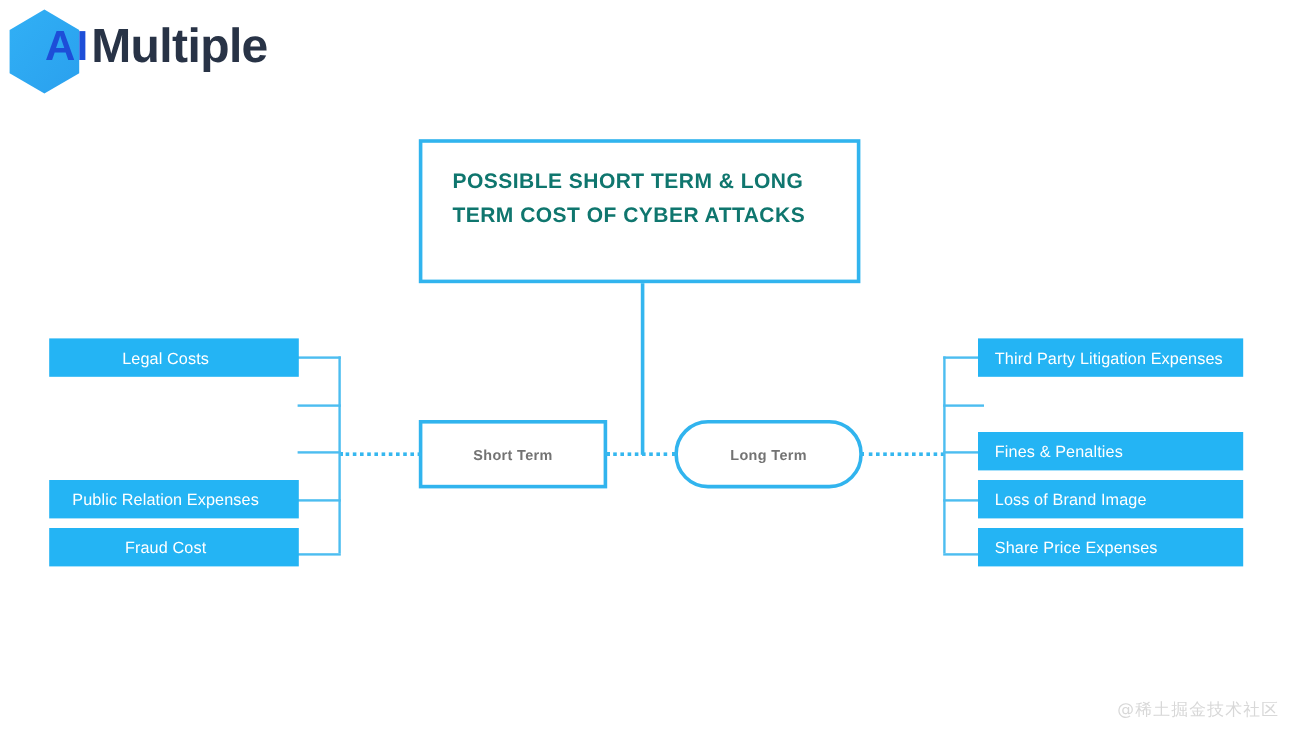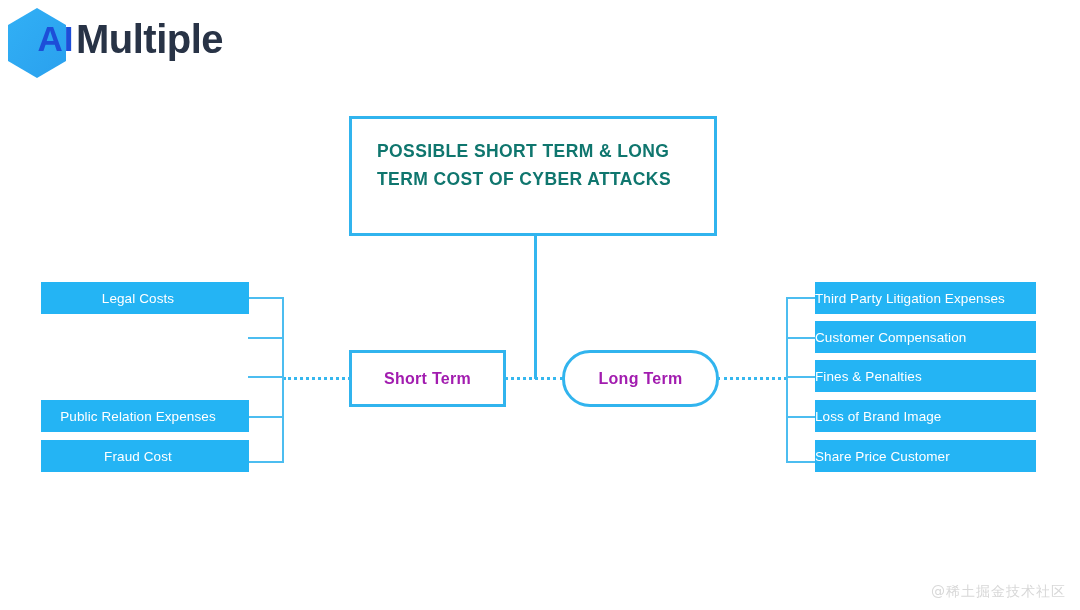--- a/index.html
+++ b/index.html
@@ -85,23 +85,23 @@
   .center-box {
     position: absolute;
     border: 3px solid #31b4ee;
     background: #ffffff;
     box-sizing: border-box;
     display: flex;
     align-items: center;
     justify-content: center;
   }
   .center-box span {
-    font-size: 16px;
-    font-weight: bold;
-    color: #a21caf;
+    font-size: 12px;
+    font-weight: bold;
+    color: #737373;
     letter-spacing: 0.3px;
   }
   #short-term-box { left: 349px; top: 350px; width: 157px; height: 57px; }
   #long-term-box  { left: 562px; top: 350px; width: 157px; height: 57px; border-radius: 28px; }
 
   
   .item-box {
     position: absolute;
     height: 32px;
     background: #24b4f4;
@@ -111,21 +111,21 @@
   }
   .item-box span {
     font-size: 13.5px;
     color: #ffffff;
     letter-spacing: 0.1px;
     white-space: pre;
   }
   .left-item  { left: 41px;  width: 208px; justify-content: center; }
   .left-item span  { padding-right: 14px; }
   .right-item { left: 815px; width: 221px; justify-content: flex-start; }
-  .right-item span { }
+  .right-item span { padding-left: 14px; }
 
   
   .line-h {
     position: absolute;
     height: 2px;
     background: #4cbdf0;
   }
   .line-v {
     position: absolute;
     width: 2px;
@@ -212,28 +212,25 @@
   <div class="item-box left-item" style="top:400px;">
     <span>Public Relation Expenses</span>
   </div>
   <div class="item-box left-item" style="top:440px;">
     <span>Fraud Cost</span>
   </div>
 
   <div class="item-box right-item" style="top:282px;">
     <span>Third Party Litigation Expenses</span>
   </div>
-  <div class="item-box right-item" style="top:321px;">
-    <span>Customer Compensation</span>
-  </div>
   <div class="item-box right-item" style="top:360px;">
     <span>Fines &amp; Penalties</span>
   </div>
   <div class="item-box right-item" style="top:400px;">
     <span>Loss of Brand Image</span>
   </div>
   <div class="item-box right-item" style="top:440px;">
-    <span>Share Price Customer</span>
+    <span>Share Price Expenses</span>
   </div>
 
   <div id="watermark">@稀土掘金技术社区</div>
 
 </div>
 
 </body></html>

